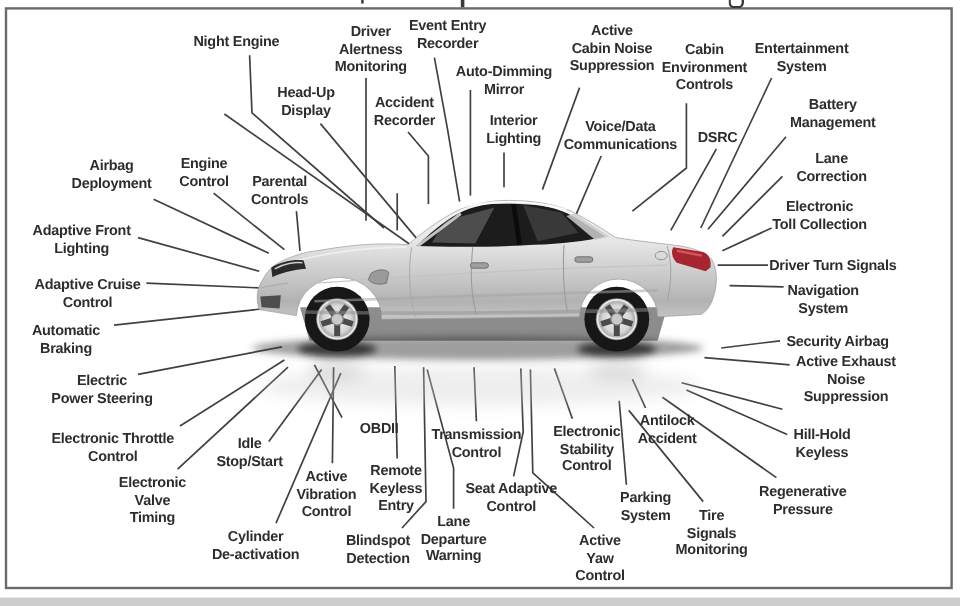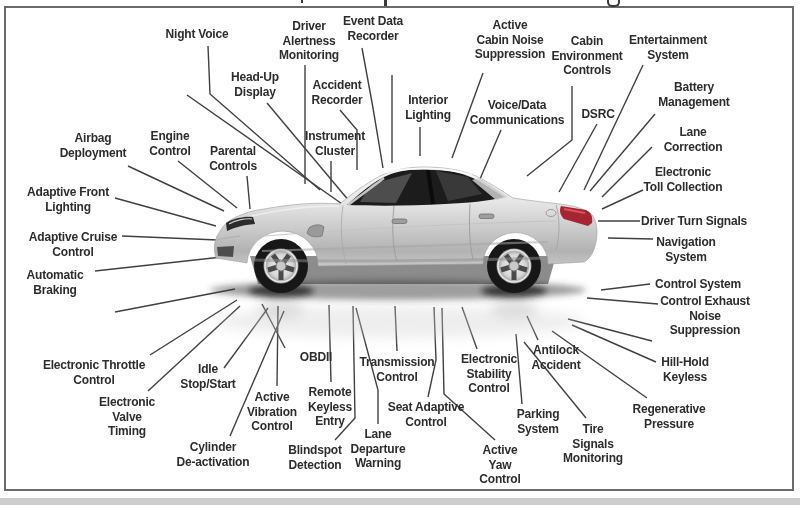--- a/index.html
+++ b/index.html
@@ -174,69 +174,71 @@
       <path d="M226,223 C234,218 245,216 253,217 L255,224 C243,225 233,228 227,231 Z" fill="#2b2b2b"></path>
       <path d="M229,224 C236,220 246,218 252,219" stroke="#cfcfcf" stroke-width="1.2" fill="none"></path>
       <path d="M217,247 L234,246 L233,257 L218,256 Z" fill="#3b3b3b" opacity="0.85"></path>
       <path d="M217,240 C224,238 232,237 240,236" stroke="#adadad" stroke-width="1" fill="none"></path>
 
       <path d="M561,206 L586,210 C591,212 593,217 592,223 L588,226 L564,219 C560,215 559,210 561,206 Z" fill="#a52531"></path>
       <path d="M564,209 L585,213" stroke="#d8545c" stroke-width="2"></path>
     </g>
   </svg>
 
-  <div class="lbl" style="left:197px;top:27px">Night Voice</div>
+  <div class="lbl" style="left:197px;top:27px">Night Engine</div>
   <div class="lbl" style="left:309px;top:19px">Driver
 Alertness
 Monitoring</div>
-  <div class="lbl" style="left:373px;top:14px">Event Data
+  <div class="lbl" style="left:373px;top:14px">Event Entry
 Recorder</div>
   <div class="lbl" style="left:510px;top:18px">Active
 Cabin Noise
 Suppression</div>
   <div class="lbl" style="left:587px;top:34px">Cabin
 Environment
 Controls</div>
   <div class="lbl" style="left:668px;top:33px">Entertainment
 System</div>
   <div class="lbl" style="left:255px;top:70px">Head-Up
 Display</div>
+  <div class="lbl" style="left:420px;top:52px">Auto-Dimming
+Mirror</div>
   <div class="lbl" style="left:694px;top:80px">Battery
 Management</div>
   <div class="lbl" style="left:337px;top:78px">Accident
 Recorder</div>
   <div class="lbl" style="left:428px;top:93px">Interior
 Lighting</div>
   <div class="lbl" style="left:517px;top:98px">Voice/Data
 Communications</div>
   <div class="lbl" style="left:598px;top:107px">DSRC</div>
   <div class="lbl" style="left:693px;top:125px">Lane
 Correction</div>
   <div class="lbl" style="left:93px;top:131px">Airbag
 Deployment</div>
   <div class="lbl" style="left:170px;top:129px">Engine
 Control</div>
   <div class="lbl" style="left:233px;top:144px">Parental
 Controls</div>
-  <div class="lbl" style="left:335px;top:129px">Instrument
-Cluster</div>
   <div class="lbl" style="left:683px;top:165px">Electronic
 Toll Collection</div>
   <div class="lbl" style="left:68px;top:185px">Adaptive Front
 Lighting</div>
   <div class="lbl" style="left:694px;top:214px">Driver Turn Signals</div>
   <div class="lbl" style="left:73px;top:230px">Adaptive Cruise
 Control</div>
   <div class="lbl" style="left:686px;top:235px">Navigation
 System</div>
   <div class="lbl" style="left:55px;top:268px">Automatic
 Braking</div>
-  <div class="lbl" style="left:698px;top:277px">Control System</div>
-  <div class="lbl" style="left:705px;top:294px">Control Exhaust
+  <div class="lbl" style="left:698px;top:277px">Security Airbag</div>
+  <div class="lbl" style="left:705px;top:294px">Active Exhaust
 Noise Suppression</div>
+  <div class="lbl" style="left:85px;top:310px">Electric
+Power Steering</div>
   <div class="lbl" style="left:94px;top:358px">Electronic Throttle
 Control</div>
   <div class="lbl" style="left:685px;top:355px">Hill-Hold
 Keyless</div>
   <div class="lbl" style="left:316px;top:350px">OBDII</div>
   <div class="lbl" style="left:208px;top:362px">Idle
 Stop/Start</div>
   <div class="lbl" style="left:397px;top:355px">Transmission
 Control</div>
   <div class="lbl" style="left:489px;top:352px">Electronic

